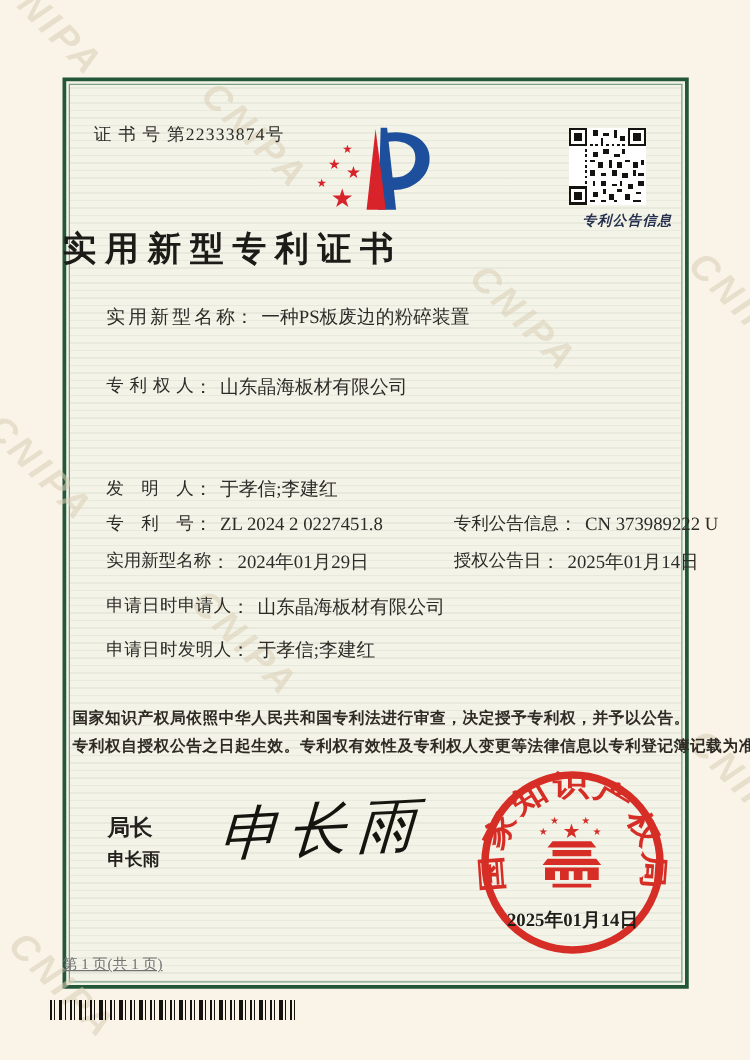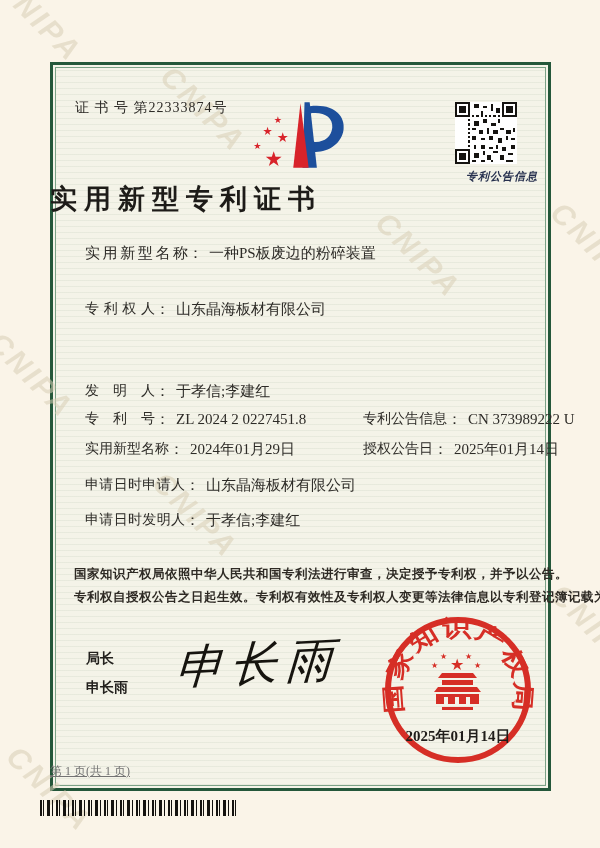--- a/index.html
+++ b/index.html
@@ -68,24 +68,23 @@
   .wl{width:100px;font-size:14px;}
   .colon{margin-right:6px;}
   .val{color:#2d2b27;}
   .addr-val{display:inline-block;white-space:normal;vertical-align:top;width:350px;line-height:21px;font-size:14px;}
   .col-right{position:absolute;left:278px;top:0;}
 
   .legal{
     position:absolute;left:58px;width:486px;text-align:left;
     font-size:12.5px;font-weight:bold;color:#2e2a24;letter-spacing:.5px;
     white-space:nowrap;
-    margin-left:16px;
-  }
-
-  .sig-role{position:absolute;left:86px;top:650px;font-size:14px;font-weight:bold;color:#23211e;}
+  }
+
+  .sig-role{position:absolute;left:86px;top:650px;font-size:18px;font-weight:bold;color:#23211e;}
   .sig-name{position:absolute;left:86px;top:679px;font-size:14px;font-weight:bold;color:#23211e;}
   .sig-script{
     position:absolute;left:175px;top:632px;width:190px;height:86px;
     font-size:47px;font-style:italic;color:#16140f;
     letter-spacing:8px;transform:rotate(-3deg) skewX(-6deg);
     white-space:nowrap;
   }
 
   .seal{position:absolute;left:376px;top:608px;width:164px;height:164px;opacity:.95;}
 

